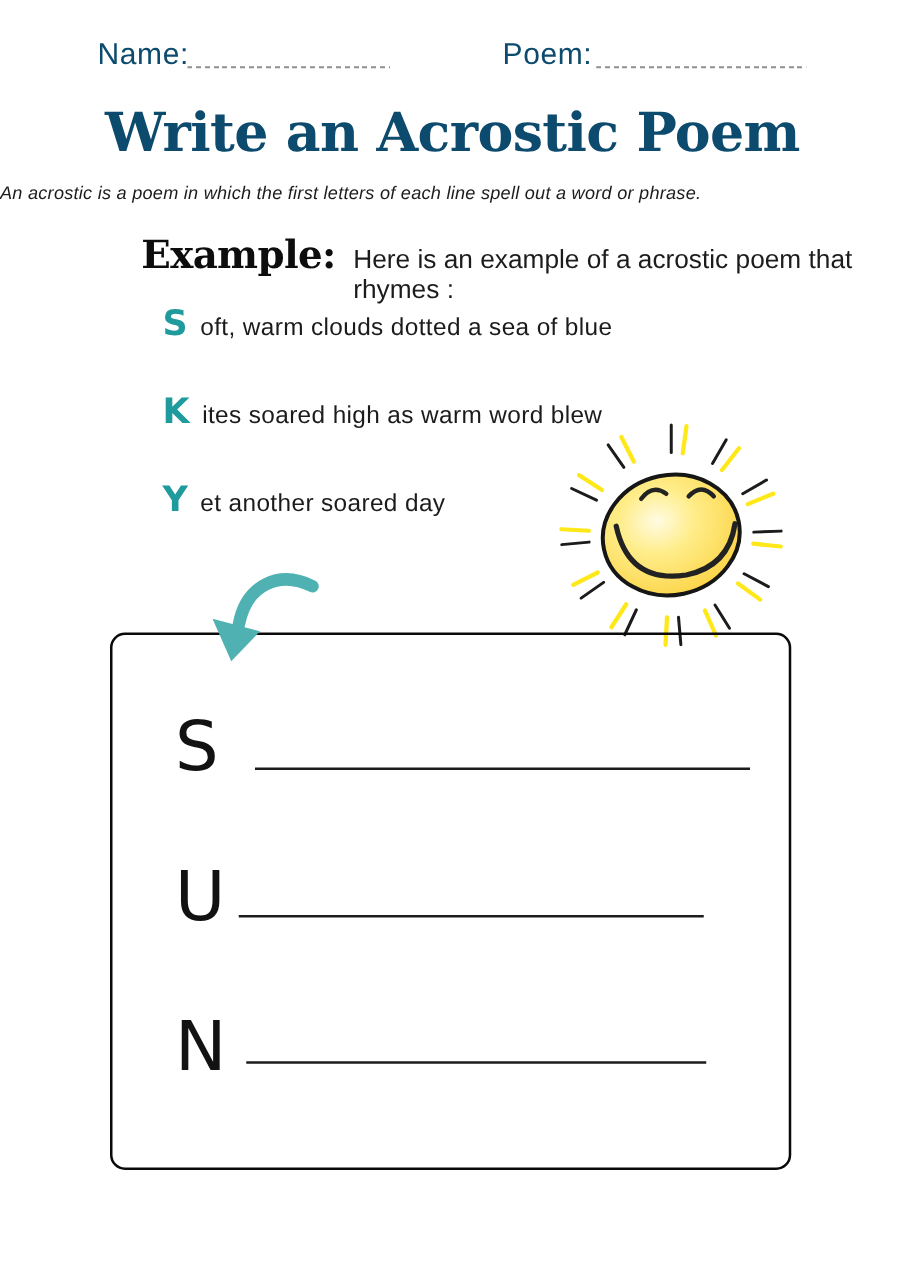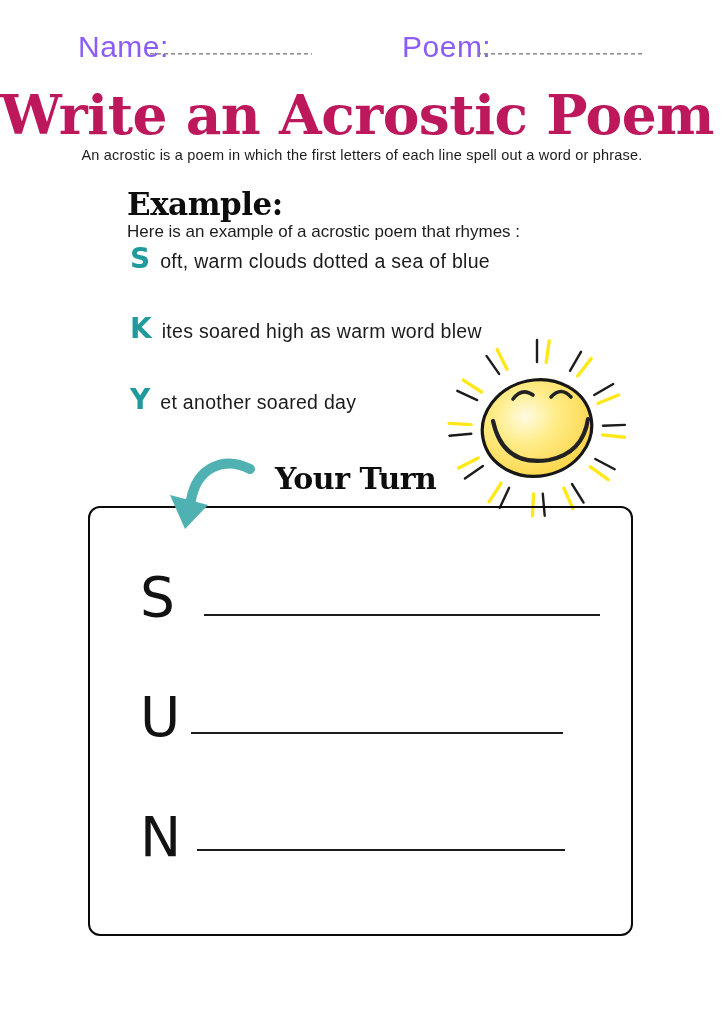--- a/index.html
+++ b/index.html
@@ -9,50 +9,51 @@
     font-family: "Liberation Sans", sans-serif;
     color: #151515;
     position: relative;
     overflow: hidden;
   }
   .page { position: absolute; inset: 0; background: #fff; }
 
   
   .field-label {
     position: absolute; top: 30px;
-    font-size: 30px; font-weight: 500; letter-spacing: 0.5px; color: #8b5cf6;
+    font-size: 24px; font-weight: 500; letter-spacing: 0.5px; color: #0c4a6e;
   }
   .name-label { left: 78px; }
   .date-label { left: 402px; }
   .dashline {
     position: absolute; top: 52px; height: 3px;
     background: repeating-linear-gradient(to right, #8f8f8f 0 4px, transparent 4px 7px);
     background-size: 100% 1.6px; background-repeat: no-repeat; background-position: bottom;
   }
   .name-line { left: 150px; width: 162px; }
   .date-line { left: 477px; width: 168px; }
 
   
   .title {
     position: absolute; top: 82px; left: 0; right: 0;
+    text-align: center;
     font-family: "DejaVu Serif", serif;
-    font-weight: bold; font-size: 55px; letter-spacing: -0.5px; color: #be185d;
+    font-weight: bold; font-size: 43px; letter-spacing: -0.5px; color: #0c4a6e;
   }
   .subtitle {
     position: absolute; top: 147px; left: 0; right: 0;
-    text-align: center; font-size: 14.5px; letter-spacing: 0.2px; color: #1c1c1c;
+    font-size: 14.5px; letter-spacing: 0.2px; color: #1c1c1c; font-style: italic;
   }
 
   
-  .example-row { position: absolute; top: 186px; left: 113px; display: flex; align-items: baseline; flex-direction: column; }
+  .example-row { position: absolute; top: 186px; left: 113px; display: flex; align-items: baseline; }
   .example-heading {
     font-family: "DejaVu Serif", serif; font-weight: bold;
     font-size: 31px; color: #0d0d0d; letter-spacing: -0.5px;
   }
-  .example-desc { font-size: 17px; margin-left: 14px; color: #1c1c1c; }
+  .example-desc { font-size: 21px; margin-left: 14px; color: #1c1c1c; }
 
   .poem-line { position: absolute; left: 130px; display: flex; align-items: baseline; }
   .poem-line-1 { top: 242px; }
   .poem-line-2 { top: 312px; }
   .poem-line-3 { top: 383px; }
   .acro-letter {
     font-size: 28px; font-weight: bold;
     font-family: "DejaVu Sans", sans-serif;
     color: var(--teal, #1f9a9d);
     margin-right: 10px;
@@ -163,21 +164,20 @@
     <ellipse cx="100" cy="95" rx="55" ry="48" transform="rotate(-12 100 95)" fill="url(#sunGrad)" stroke="#161616" stroke-width="3.2"></ellipse>
 
     <g fill="none" stroke="#222" stroke-width="3.6" stroke-linecap="round">
       <path d="M 76,66 Q 85,54 96,62"></path>
       <path d="M 114,64 Q 124,53 134,64"></path>
     </g>
 
     <path d="M 56,88 Q 66,134 112,127 Q 146,120 151,86" fill="none" stroke="#222" stroke-width="4.2" stroke-linecap="round"></path>
   </svg>
 
-  <h2 class="your-turn">Your Turn</h2>
 
   <svg class="arrow-svg" width="92" height="86" viewBox="0 0 92 86">
     <path d="M 84,14 C 58,1 31,12 25,45" fill="none" stroke="#4fb1b1" stroke-width="10" stroke-linecap="round"></path>
     <path d="M 4,40 L 42,50 L 19,74 Z" fill="#4fb1b1"></path>
   </svg>
 
   <div class="turn-box">
     <span class="big-letter bl-1">S</span>
     <span class="write-line wl-1"></span>
     <span class="big-letter bl-2">U</span>

